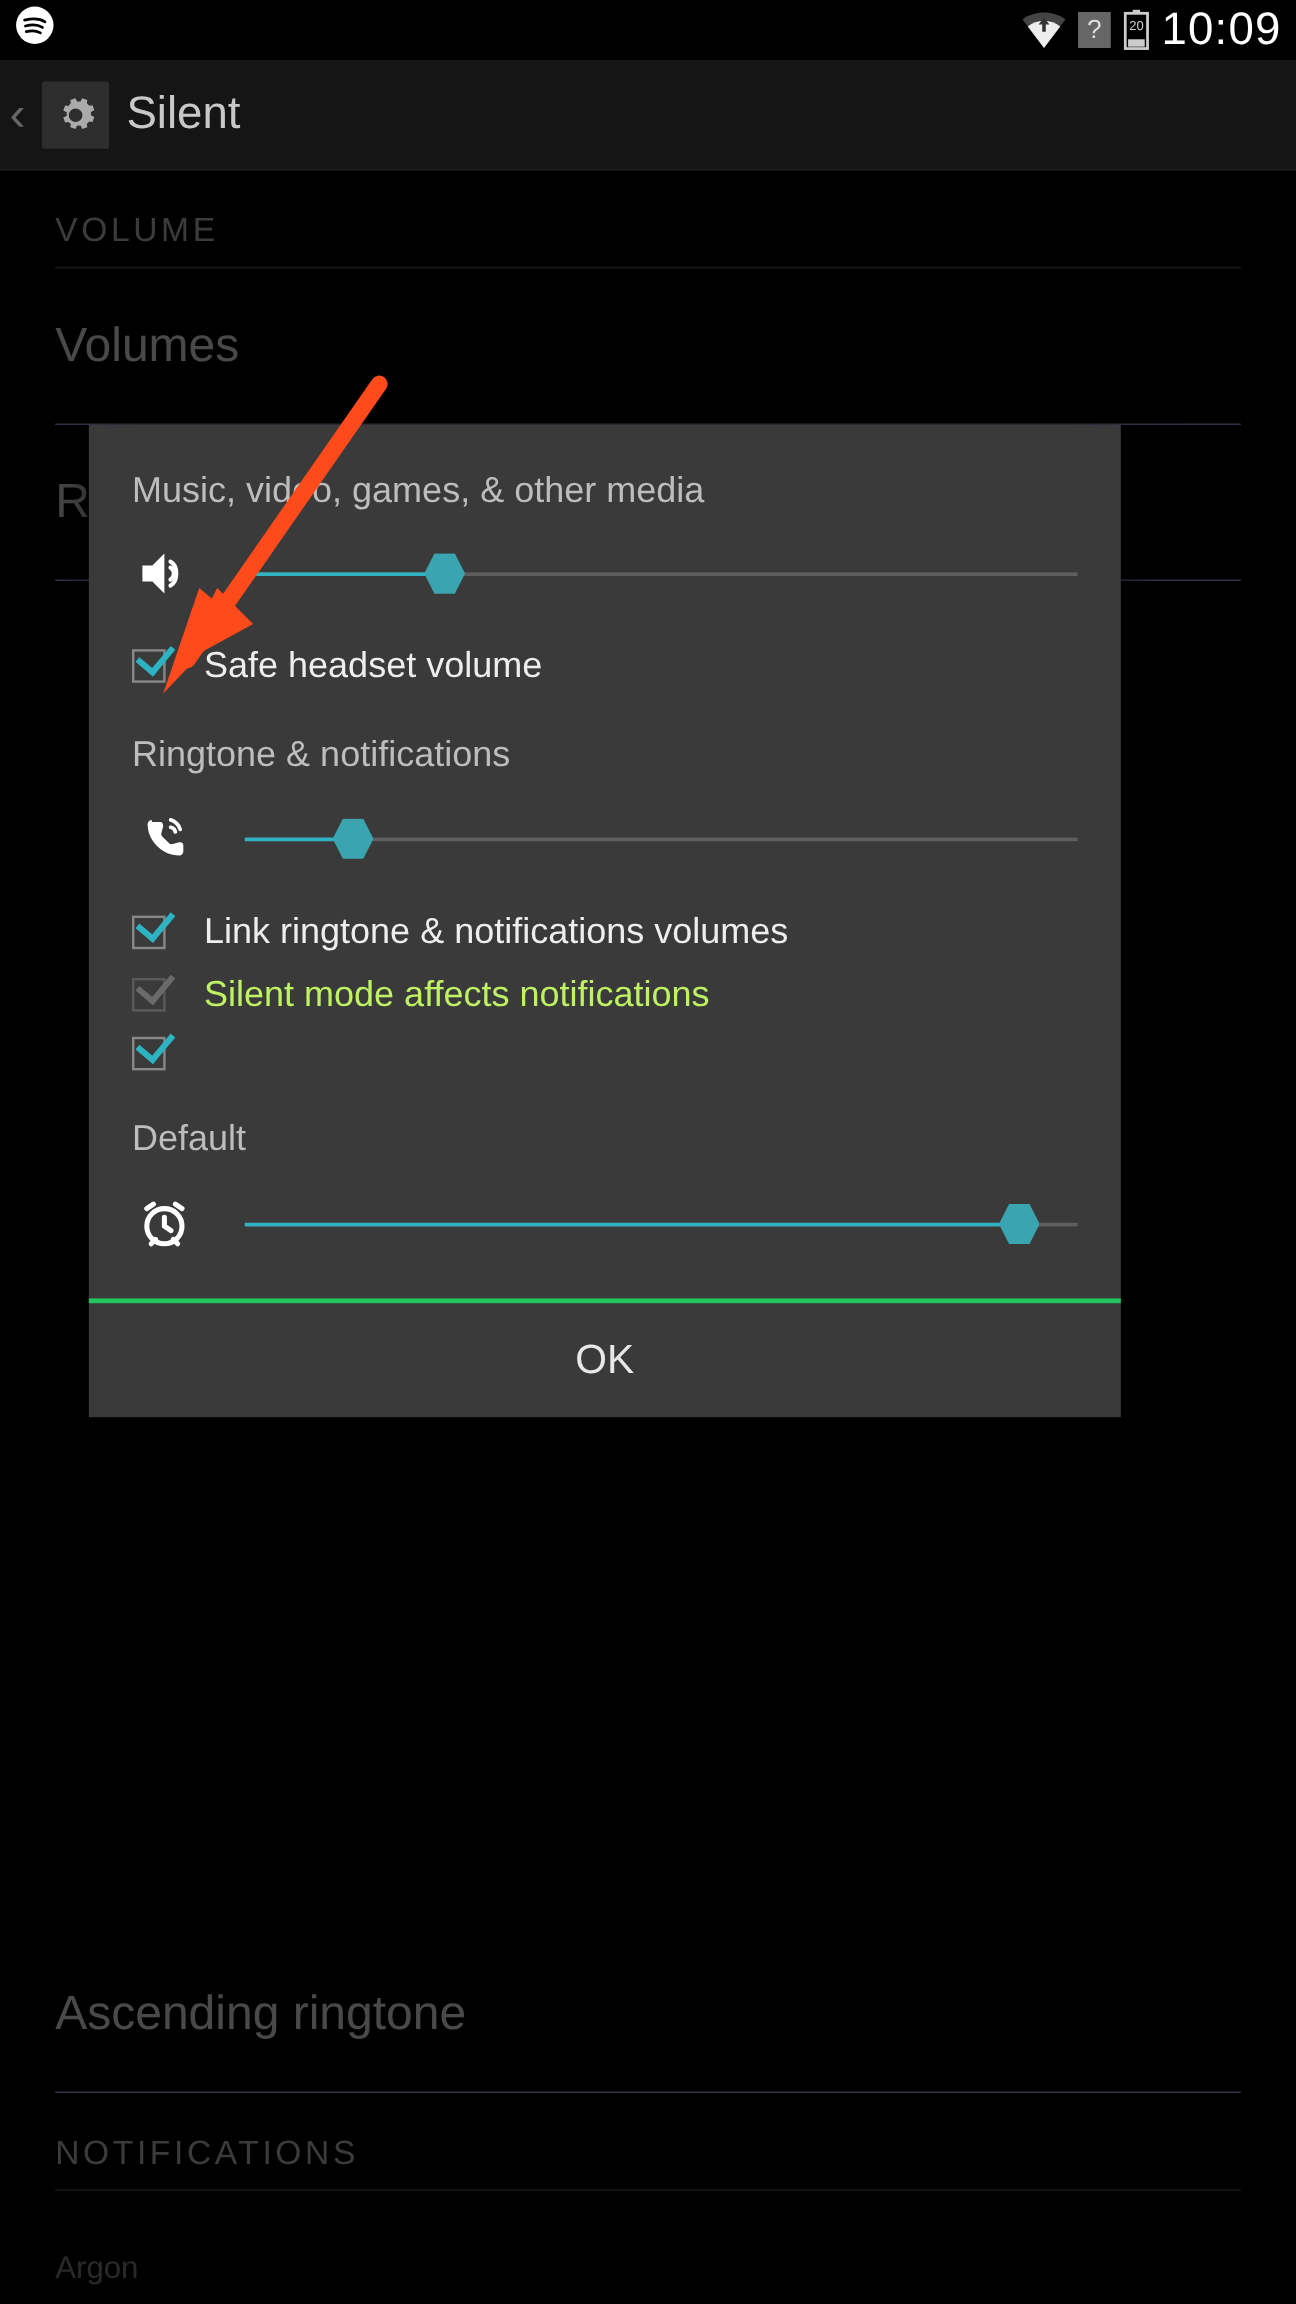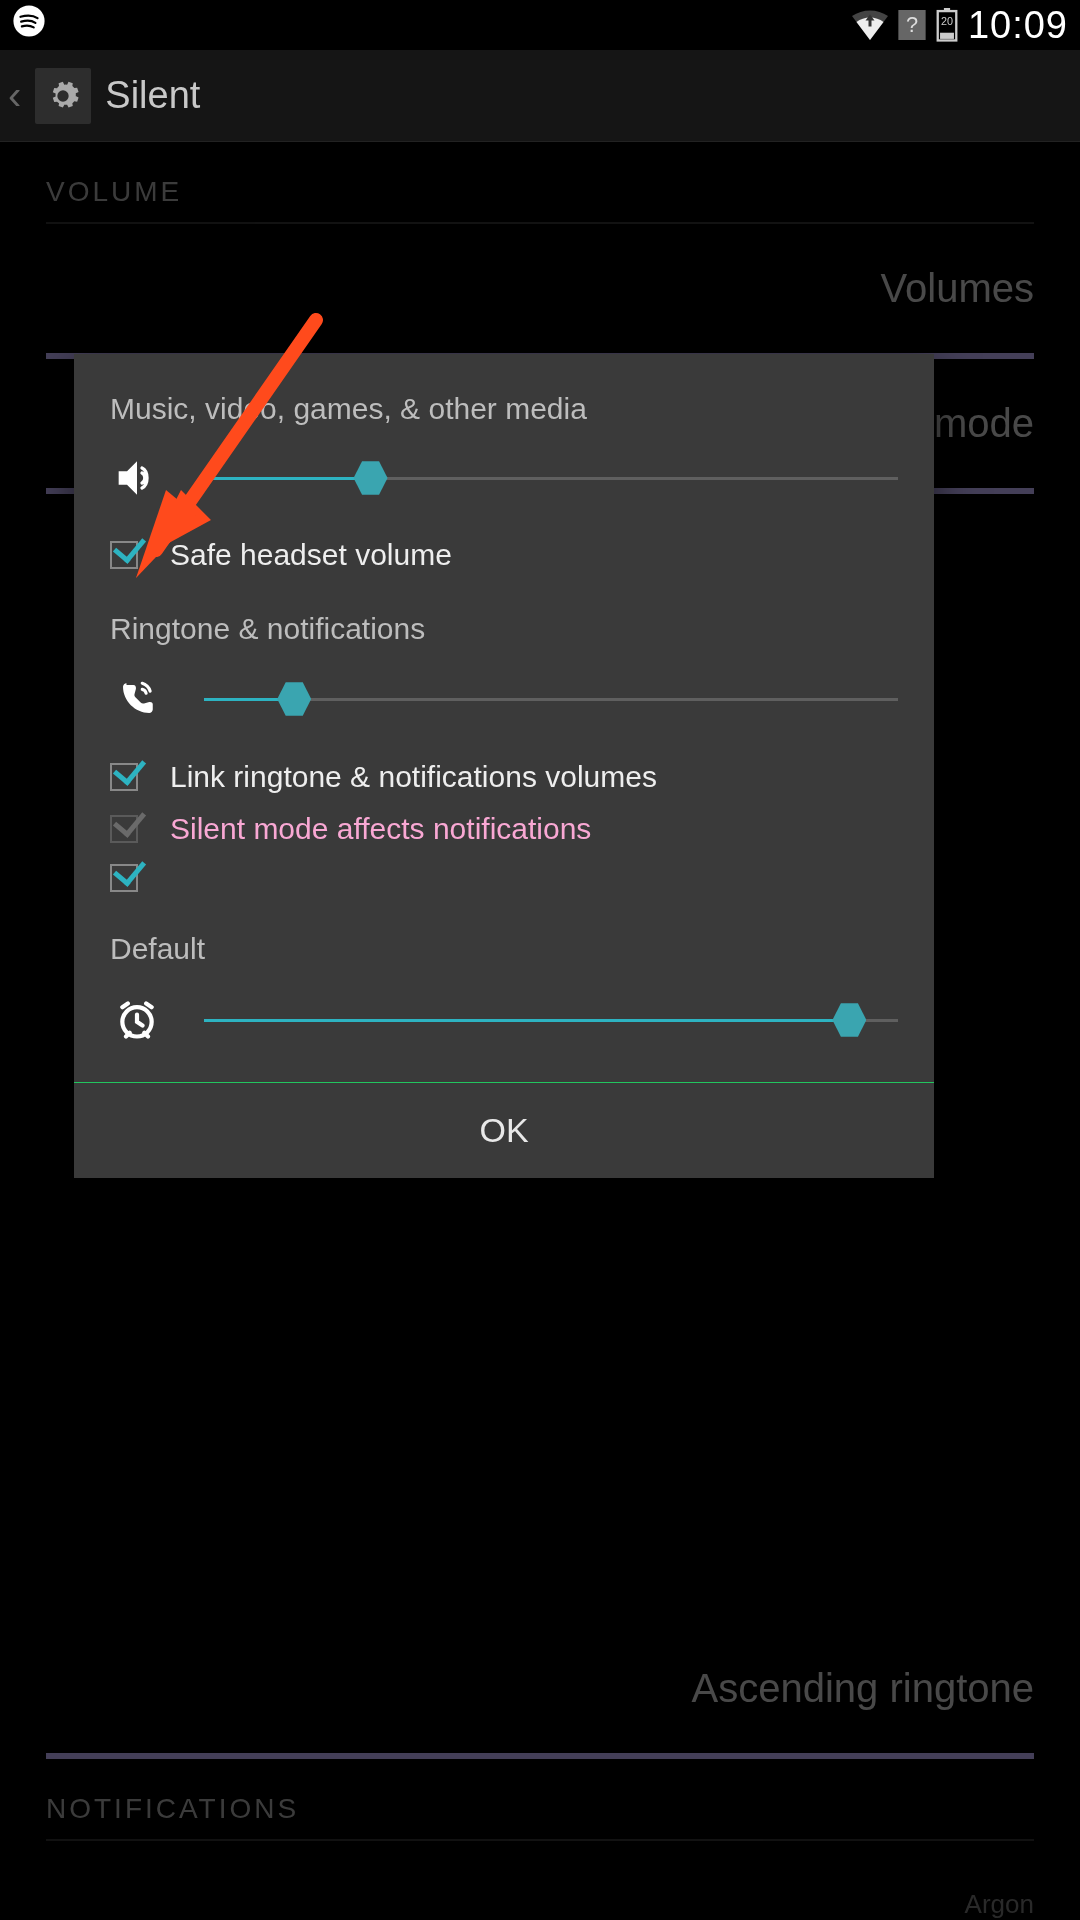--- a/index.html
+++ b/index.html
@@ -33,22 +33,21 @@
 .app-bar .title { font-size:38px; color:#c8c8c8; }
 
 .bg-list { padding:0 46px; opacity:0.35; }
 .section-header {
   font-size:28px; letter-spacing:3px; color:#a9a9a9;
   text-transform:uppercase; padding:34px 0 14px;
   border-bottom:2px solid #333;
 }
 .setting-item {
   font-size:40px; color:#d0d0d0; padding:42px 0 42px;
-  border-bottom:6px solid #c4b5fd;
-  text-align:right;
+  border-bottom:1px solid #c4b5fd;
 }
 .setting-item.small-sub { font-size:38px; }
 .setting-sub { font-size:26px; color:#777; margin-top:6px; }
 
 .dialog {
   position:absolute; left:74px; top:354px;
   width:860px; background:#3a3a3a;
   box-shadow:0 10px 40px rgba(0,0,0,0.6);
 }
 .dialog-body { padding:38px 36px 30px; }
@@ -75,23 +74,23 @@
 }
 .checkbox.checked::after {
   content:""; position:absolute; left:3px; top:-6px;
   width:24px; height:14px;
   border-left:5px solid #2db3c1; border-bottom:5px solid #2db3c1;
   transform:rotate(-50deg);
 }
 .checkbox.disabled { border-color:#5a5a5a; }
 .checkbox.disabled::after { border-color:#6a6a6a; }
 .check-label { font-size:30px; color:#eee; }
-.check-label.disabled { color:#f9a8d4;text-align:right; }
+.check-label.disabled { color:#bef264;text-align:right; }
 .dialog-footer {
-  border-top:1px solid #22c55e; text-align:center;
+  border-top:4px solid #22c55e; text-align:center;
   padding:28px 0; font-size:34px; color:#e8e8e8;
 }
 
 .arrow-svg { position:absolute; left:96px; top:310px; width:250px; height:300px; pointer-events:none; }
 </style>
 </head>
 <body>
 
 <div class="status-bar">
   <div class="status-left">

